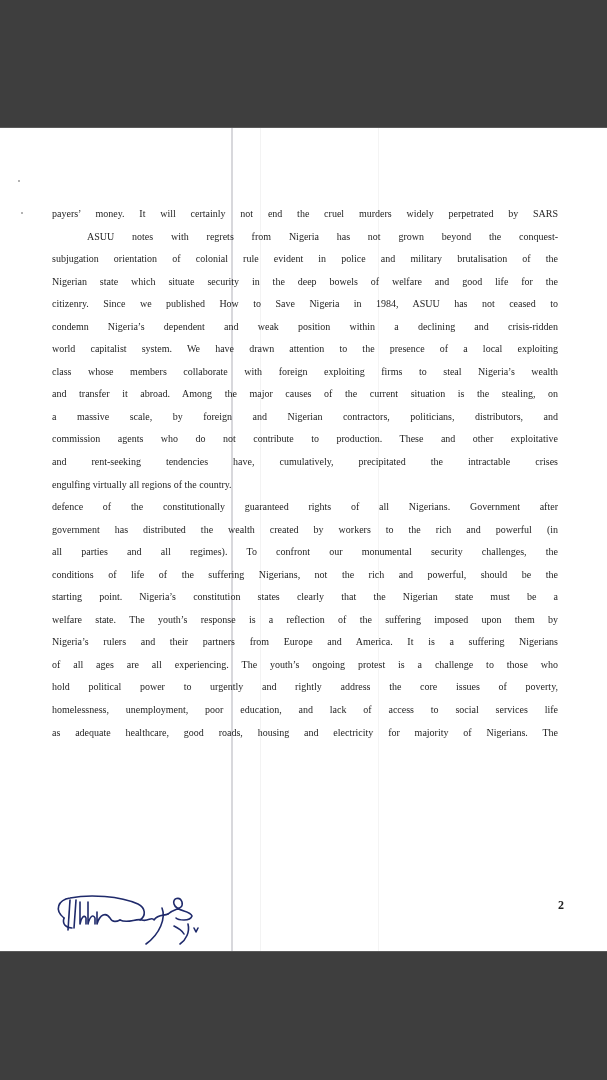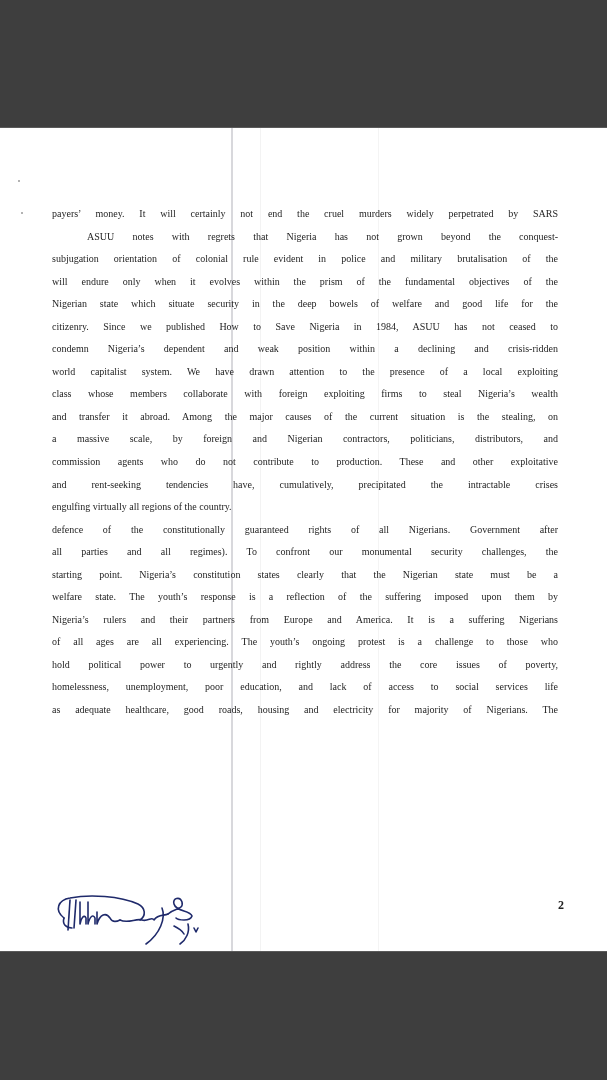--- a/index.html
+++ b/index.html
@@ -101,35 +101,36 @@
 <div class="page">
   <div class="scan-line l1"></div>
   <div class="scan-line l2"></div>
   <div class="scan-line l3"></div>
 
   <div class="margin-dot" style="left:18px; top:52px;"></div>
   <div class="margin-dot" style="left:21px; top:84px;"></div>
 
   <div class="text-block" id="text-block">
       <div class="line">payers’ money. It will certainly not end the cruel murders widely perpetrated by SARS</div>
-      <div class="line indent">ASUU notes with regrets that Nigeria has not grown beyond the conquest-</div>
+      <div class="line indent">ASUU notes with regrets from Nigeria has not grown beyond the conquest-</div>
       <div class="line">subjugation orientation of colonial rule evident in police and military brutalisation of the</div>
-      <div class="line">will endure only when it evolves within the prism of the fundamental objectives of the</div>
       <div class="line">Nigerian state which situate security in the deep bowels of welfare and good life for the</div>
       <div class="line" style="white-space: pre; letter-spacing: -0.000192901px;"><span>citizenry. Since we published </span><span class="it">How to Save Nigeria</span><span> in 1984, ASUU has not ceased to</span></div>
       <div class="line">condemn Nigeria’s dependent and weak position within a declining and crisis-ridden</div>
       <div class="line">world capitalist system. We have drawn attention to the presence of a local exploiting</div>
       <div class="line">class whose members collaborate with foreign exploiting firms to steal Nigeria’s wealth</div>
       <div class="line">and transfer it abroad. Among the major causes of the current situation is the stealing, on</div>
       <div class="line">a massive scale, by foreign and Nigerian contractors, politicians, distributors, and</div>
       <div class="line">commission agents who do not contribute to production. These and other exploitative</div>
       <div class="line">and rent-seeking tendencies have, cumulatively, precipitated the intractable crises</div>
       <div class="line last">engulfing virtually all regions of the country.</div>
       <div class="line">defence of the constitutionally guaranteed rights of all Nigerians. Government after</div>
+      <div class="line">government has distributed the wealth created by workers to the rich and powerful (in</div>
       <div class="line">all parties and all regimes). To confront our monumental security challenges, the</div>
+      <div class="line">conditions of life of the suffering Nigerians, not the rich and powerful, should be the</div>
       <div class="line">starting point. Nigeria’s constitution states clearly that the Nigerian state must be a</div>
       <div class="line">welfare state. The youth’s response is a reflection of the suffering imposed upon them by</div>
       <div class="line">Nigeria’s rulers and their partners from Europe and America. It is a suffering Nigerians</div>
       <div class="line">of all ages are all experiencing. The youth’s ongoing protest is a challenge to those who</div>
       <div class="line">hold political power to urgently and rightly address the core issues of poverty,</div>
       <div class="line">homelessness, unemployment, poor education, and lack of access to social services life</div>
       <div class="line">as adequate healthcare, good roads, housing and electricity for majority of Nigerians. The</div>
     </div>
 
   <svg class="signature" viewBox="0 0 170 60">

